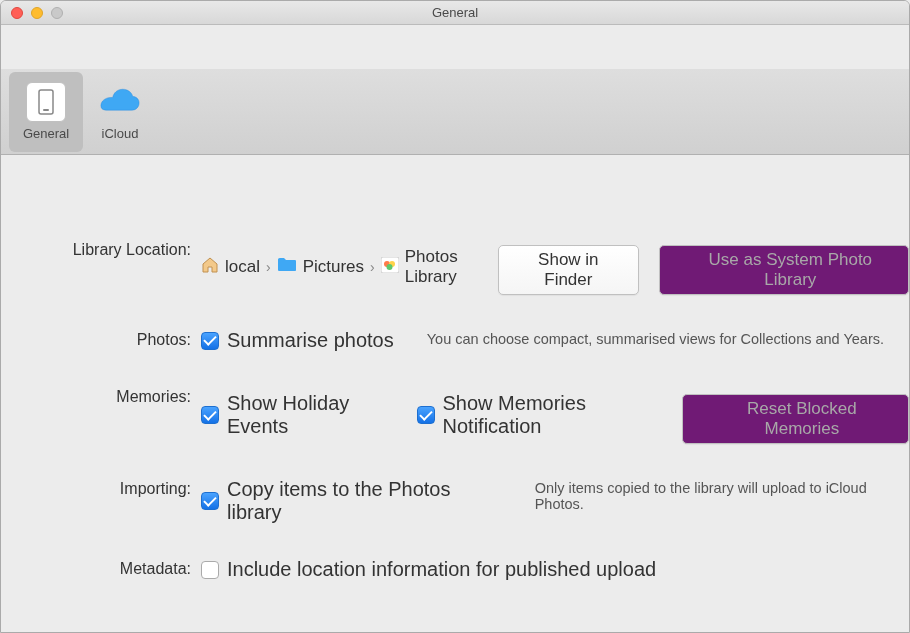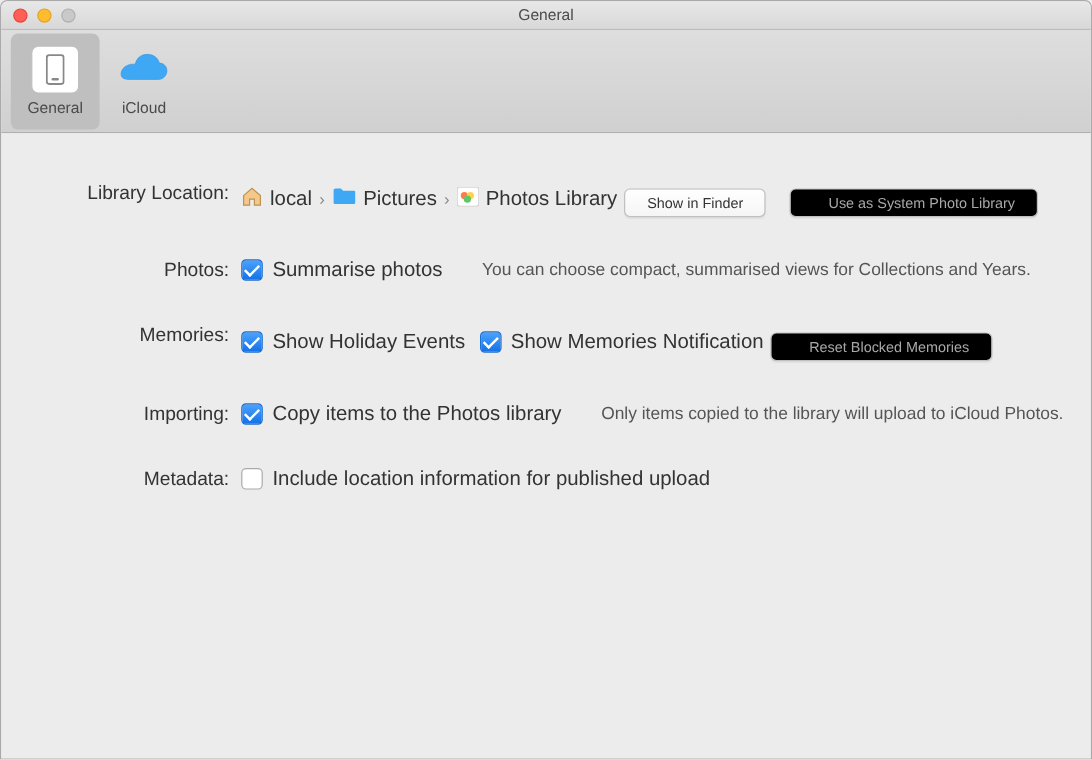--- a/index.html
+++ b/index.html
@@ -15,20 +15,21 @@
       overflow: hidden;
     }
     .window {
       width: 100%;
       height: 100%;
       display: flex;
       flex-direction: column;
       border: 1px solid #aaa;
       border-radius: 6px 6px 0 0;
       overflow: hidden;
+      gap: 44px;
     }
     .titlebar {
       height: 24px;
       background: linear-gradient(to bottom, #e8e8e8, #d8d8d8);
       display: flex;
       align-items: center;
       position: relative;
       border-bottom: 1px solid #bbb;
     }
     .traffic-lights {
@@ -124,39 +125,39 @@
       color: #888;
       font-size: 14px;
     }
     .button-row {
       display: flex;
       gap: 20px;
       margin-top: 6px;
     }
     .mac-button {
       padding: 4px 18px;
-      font-size: 12px;
+      font-size: 17px;
       background: linear-gradient(to bottom, #fff, #f5f5f5);
       border: 1px solid #c0c0c0;
       border-radius: 5px;
       color: #333;
       cursor: pointer;
       box-shadow: 0 1px 1px rgba(0,0,0,0.05);
     }
     .mac-button.disabled {
       color: #a8a8a8;
-      background: #000000;
+      background: #701a75;
       cursor: default;
       padding-left: 31px;
     }
     .checkbox-row {
       display: flex;
       align-items: center;
       gap: 8px;
-      font-size: 17px;
+      font-size: 20px;
       color: #333;
     }
     .mac-checkbox {
       width: 18px;
       height: 18px;
       border-radius: 4px;
       border: 1px solid #aaa;
       display: flex;
       align-items: center;
       justify-content: center;

